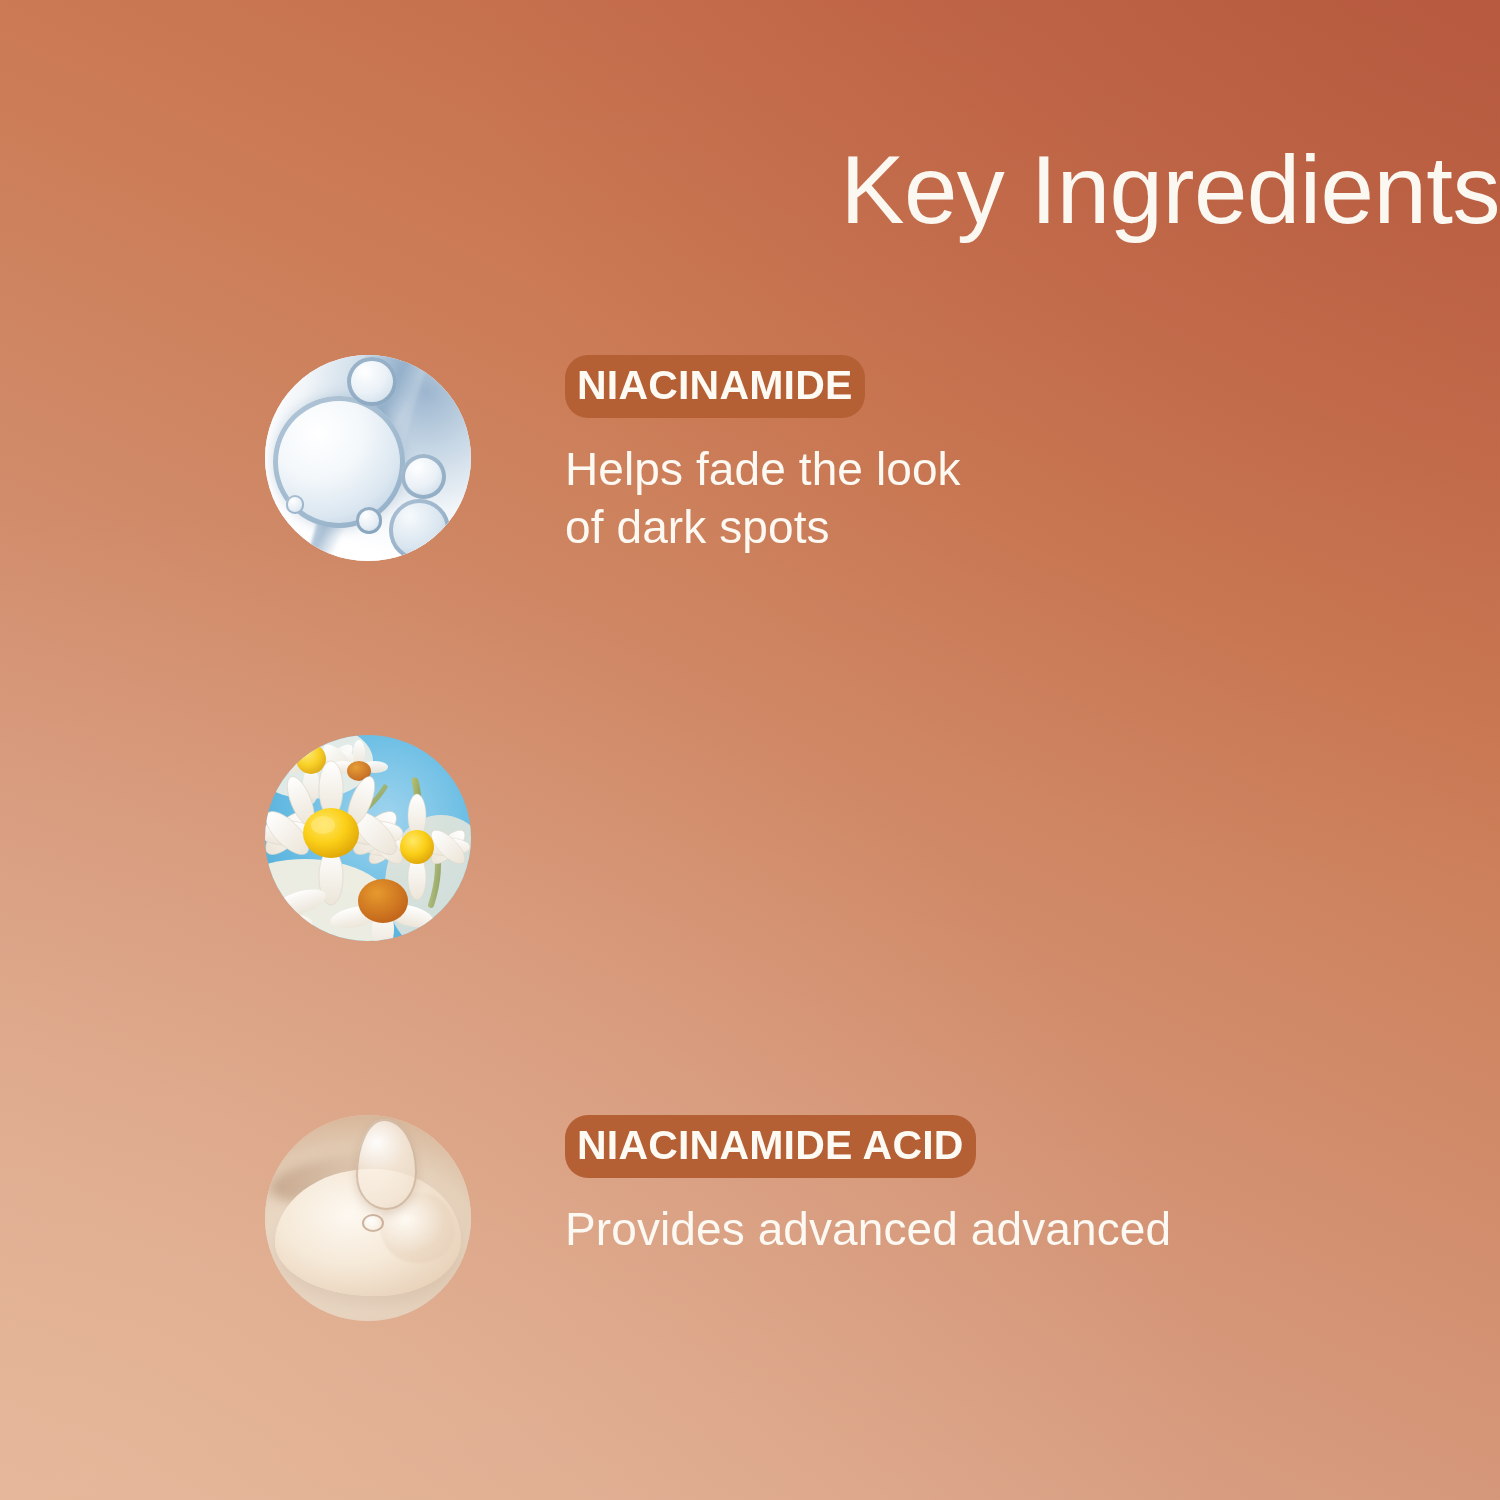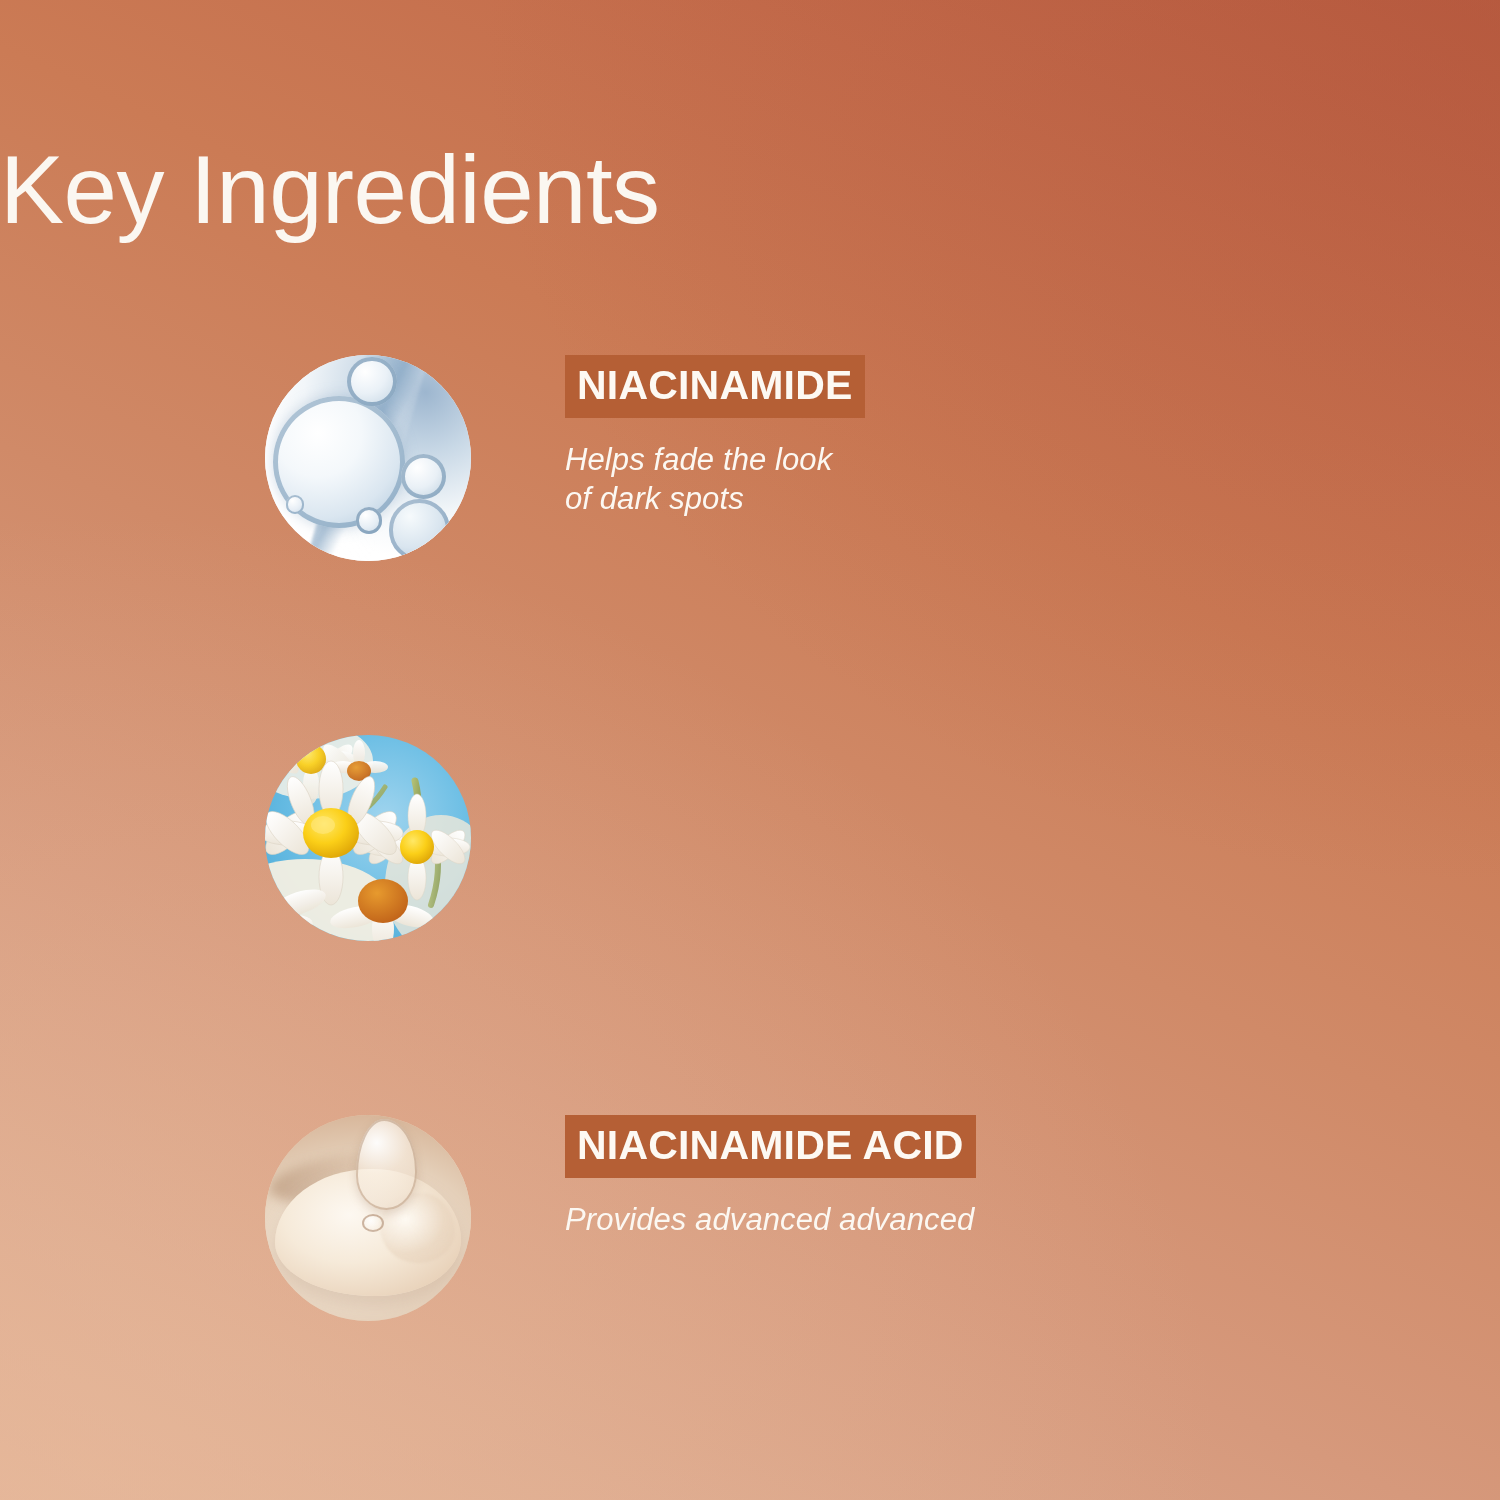--- a/index.html
+++ b/index.html
@@ -34,21 +34,21 @@
       radial-gradient(130% 110% at 6% 98%, rgba(233,187,157,0.55) 0%, rgba(233,187,157,0) 58%),
       radial-gradient(110% 95% at 98% 2%, rgba(176,82,58,0.42) 0%, rgba(176,82,58,0) 60%);
     pointer-events:none;
   }
 
   
   #title {
     position:absolute;
     left:0; top:140px;
     width:1500px;
-    text-align:left;
+    text-align:right;
     color:#fbf7f1;
     font-size:96px;
     font-weight:300;
     letter-spacing:-0.5px;
     line-height:1.05;
     z-index:3;
   }
 
   
   .row {
@@ -79,31 +79,31 @@
   .name {
     display:inline-block;
     background:#b55f35;
     color:#fdf9f3;
     font-size:41px;
     font-weight:700;
     letter-spacing:0.2px;
     line-height:1.0;
     padding:10px 12px 12px 12px;
     white-space:nowrap;
+    border-radius:23px;
   }
 
   .desc {
     margin-top:22px;
     color:#fcf8f2;
-    font-size:31px;
+    font-size:46px;
     font-weight:300;
     line-height:1.27;
     letter-spacing:0.1px;
     white-space:pre-line;
-    font-style:italic;
   }
 
   
 
   
   .art-bubbles {
     width:100%; height:100%;
     background:
       radial-gradient(circle at 78% 18%, #9db6cf 0%, #c8d8e6 26%, #f2f6f9 52%, #ffffff 72%),
       linear-gradient(150deg,#ffffff 0%, #eef3f8 60%, #ffffff 100%);

